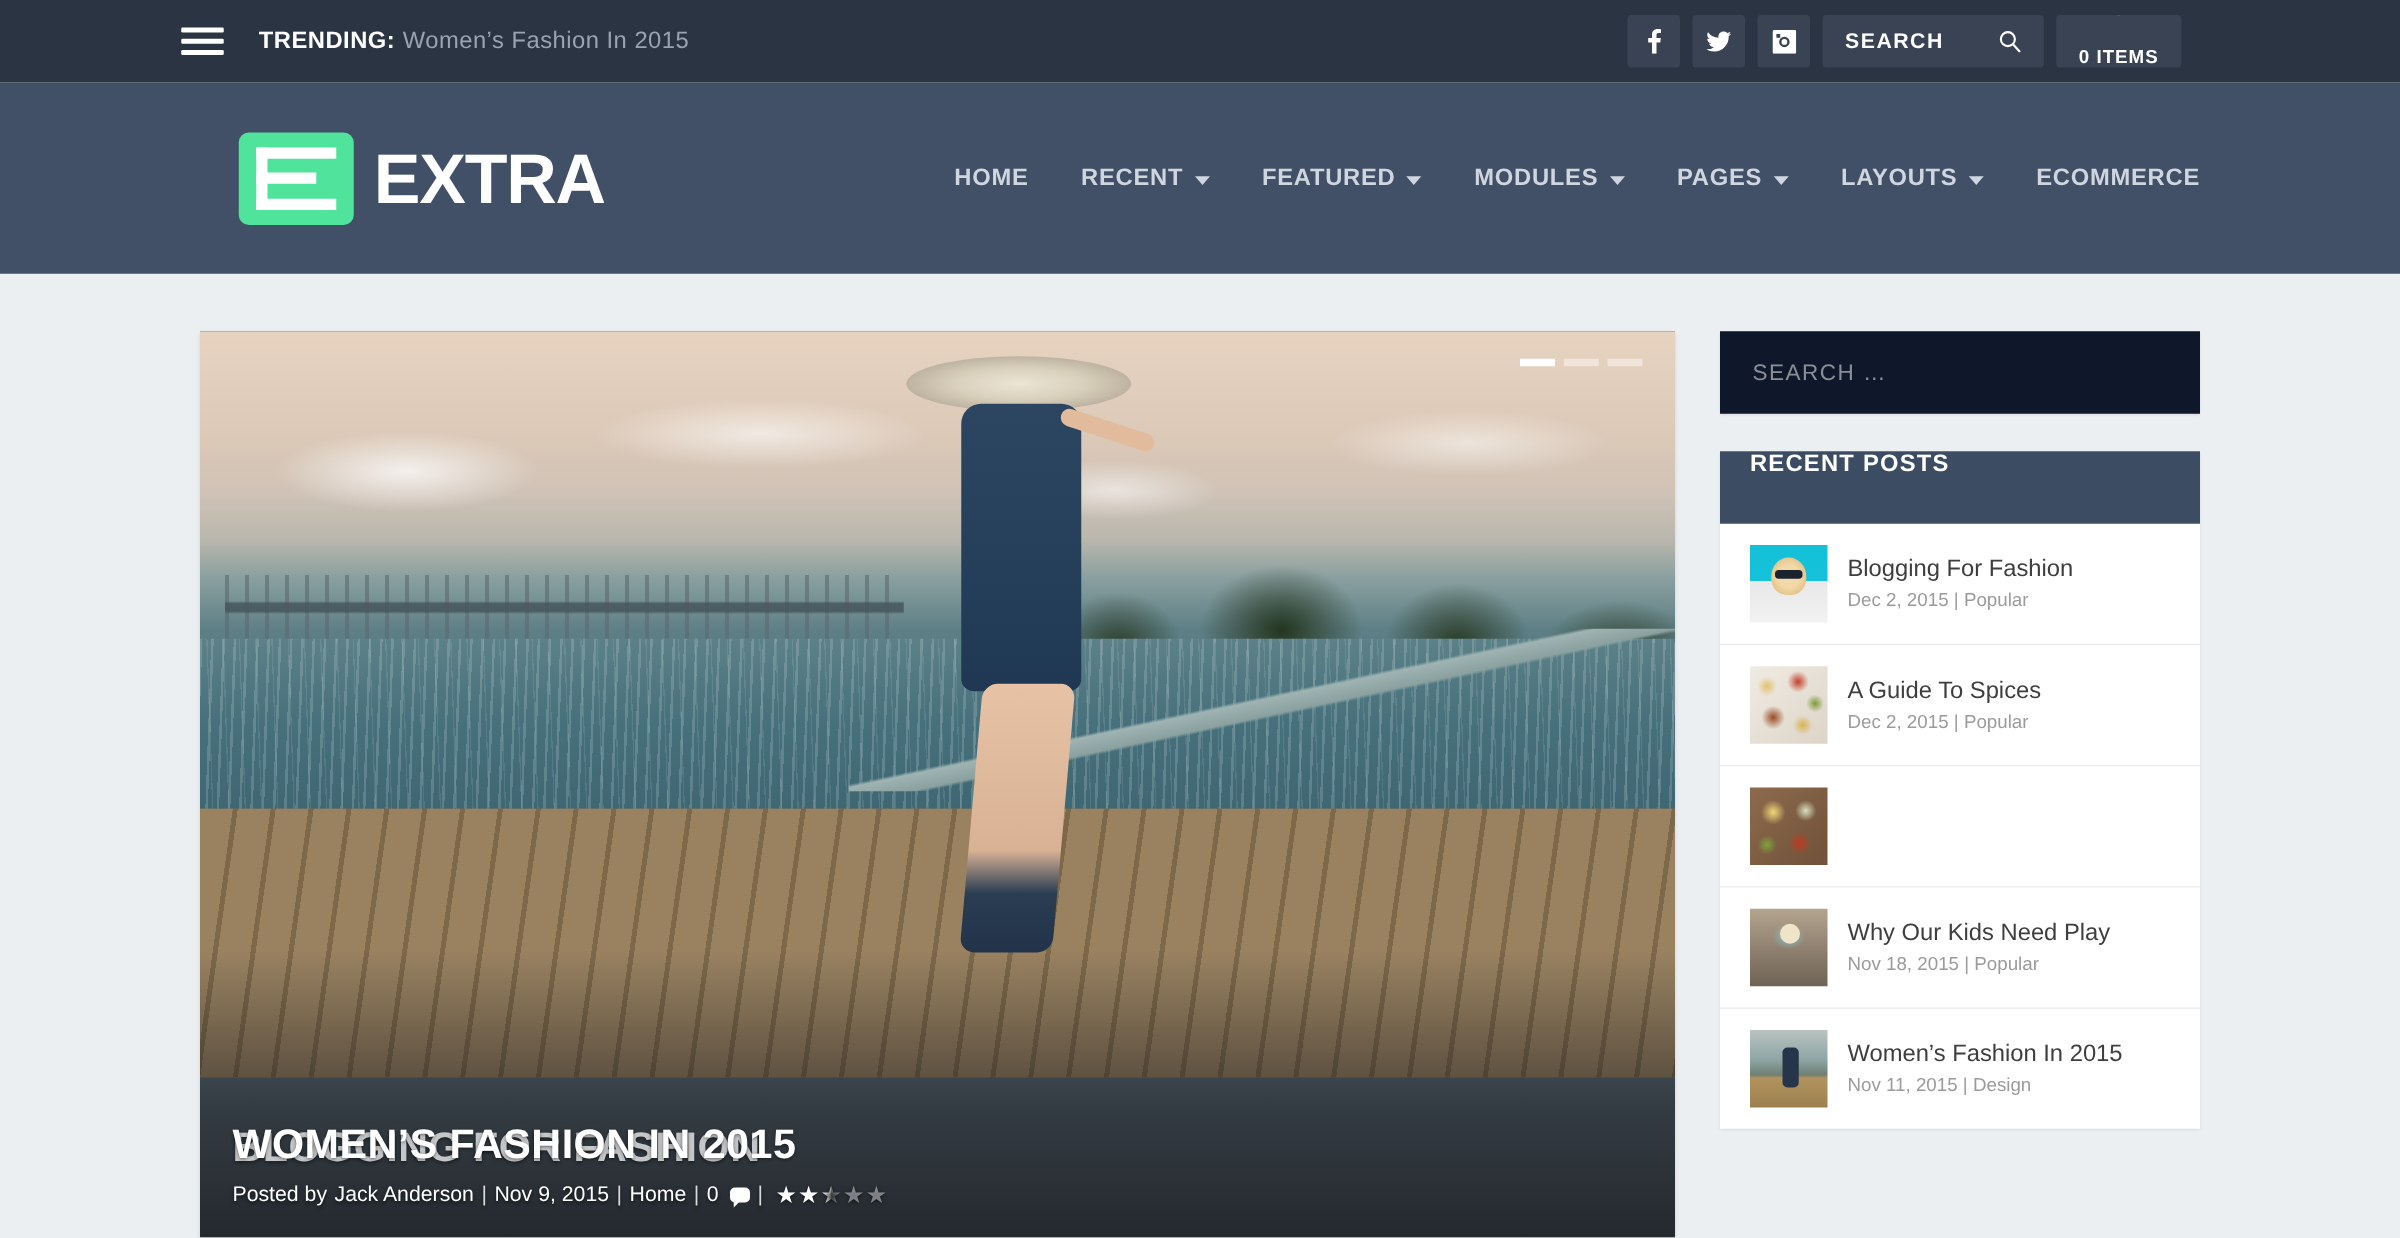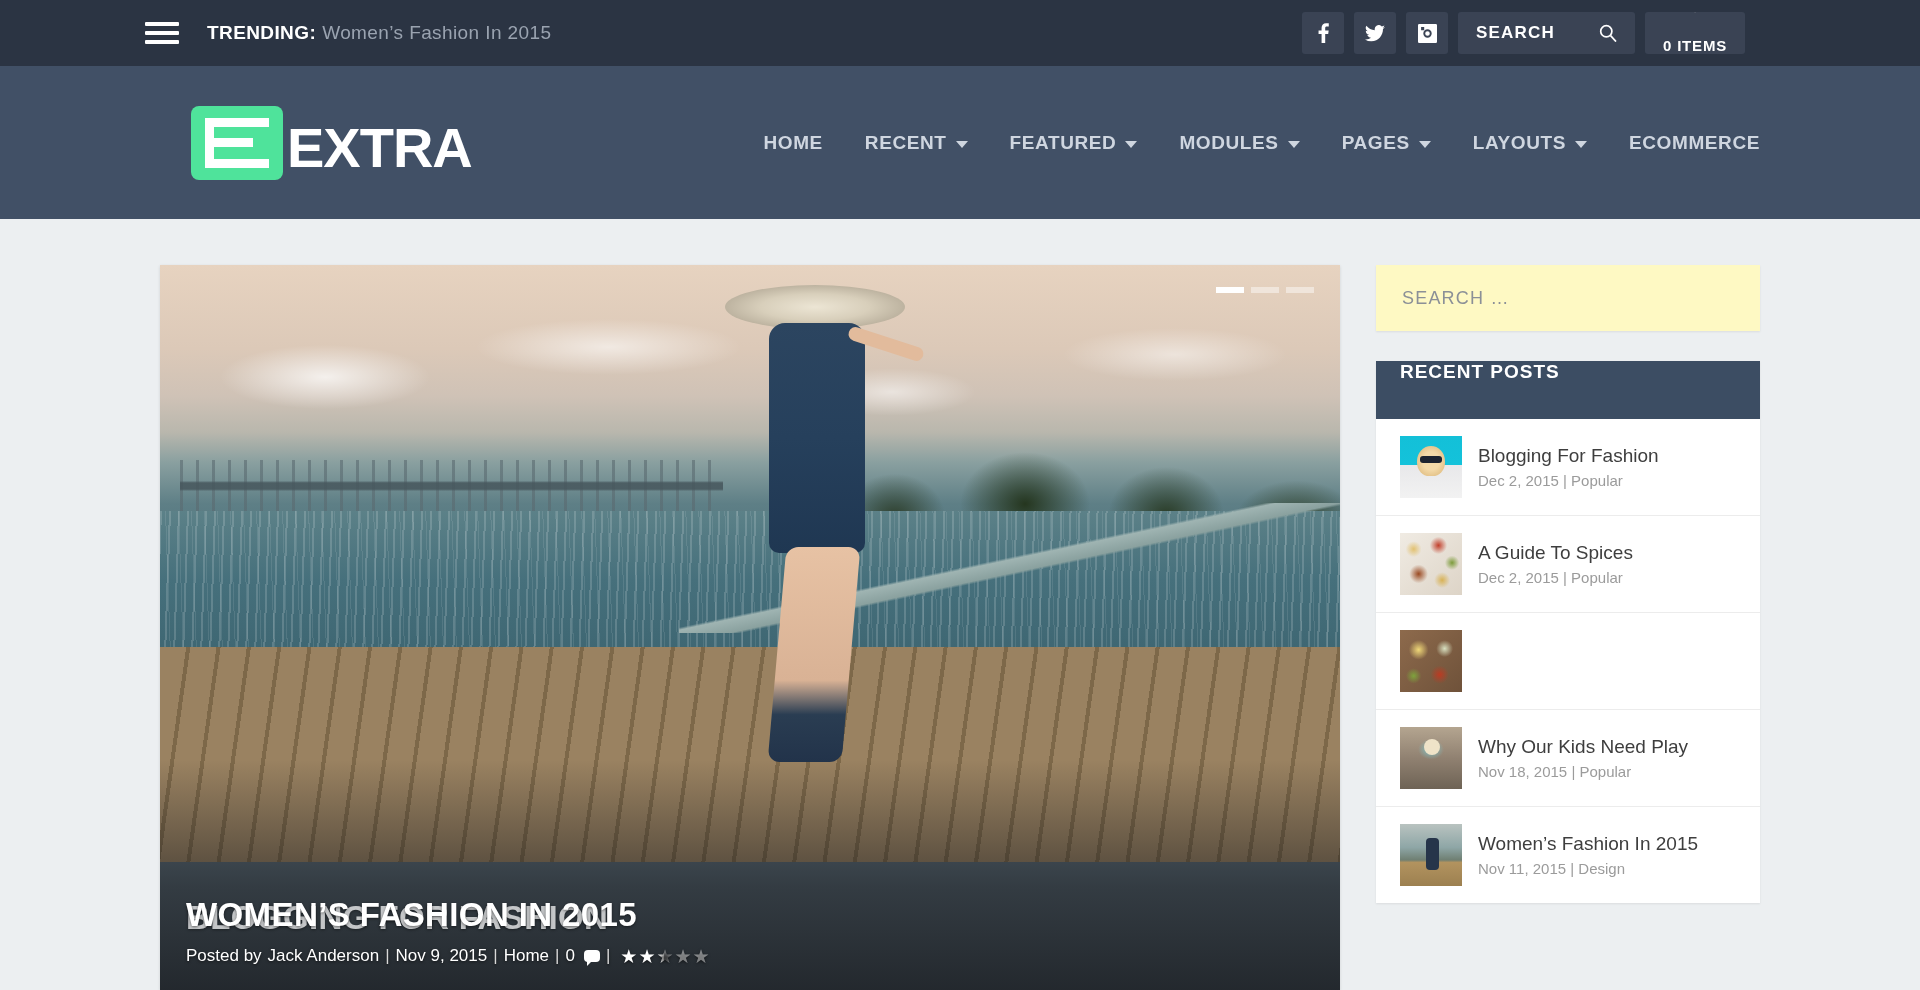--- a/index.html
+++ b/index.html
@@ -102,22 +102,22 @@
   }
   .navbar-inner {
     width: 1600px;
     margin: 0 auto;
     display: flex;
     align-items: center;
     height: 100%;
   }
   .logo {
     display: flex;
-    align-items: flex-end;
-    gap: 4px;
+    align-items: center;
+    gap: 16px;
     cursor: pointer;
     padding-left: 31px;
   }
   .logo-mark {
     width: 92px; height: 74px;
     background: #4fe39b;
     border-radius: 8px;
     position: relative;
   }
   .logo-mark .bar {
@@ -352,21 +352,21 @@
   .star.on { color: #ffffff; }
   .star.half {
     background: linear-gradient(90deg, #ffffff 50%, rgba(255,255,255,.45) 50%);
     -webkit-background-clip: text;
     background-clip: text;
     color: transparent;
   }
 
   
   .sb-search {
-    background: #fef9c3;
+    background: #0f172a;
     height: 66px;
     display: flex; align-items: center;
     padding: 0 26px;
     box-shadow: 0 1px 2px rgba(0,0,0,.08);
     margin-bottom: 30px;
   }
   .sb-search input {
     border: 0; outline: 0;
     width: 100%;
     font-family: "Liberation Sans", sans-serif;

